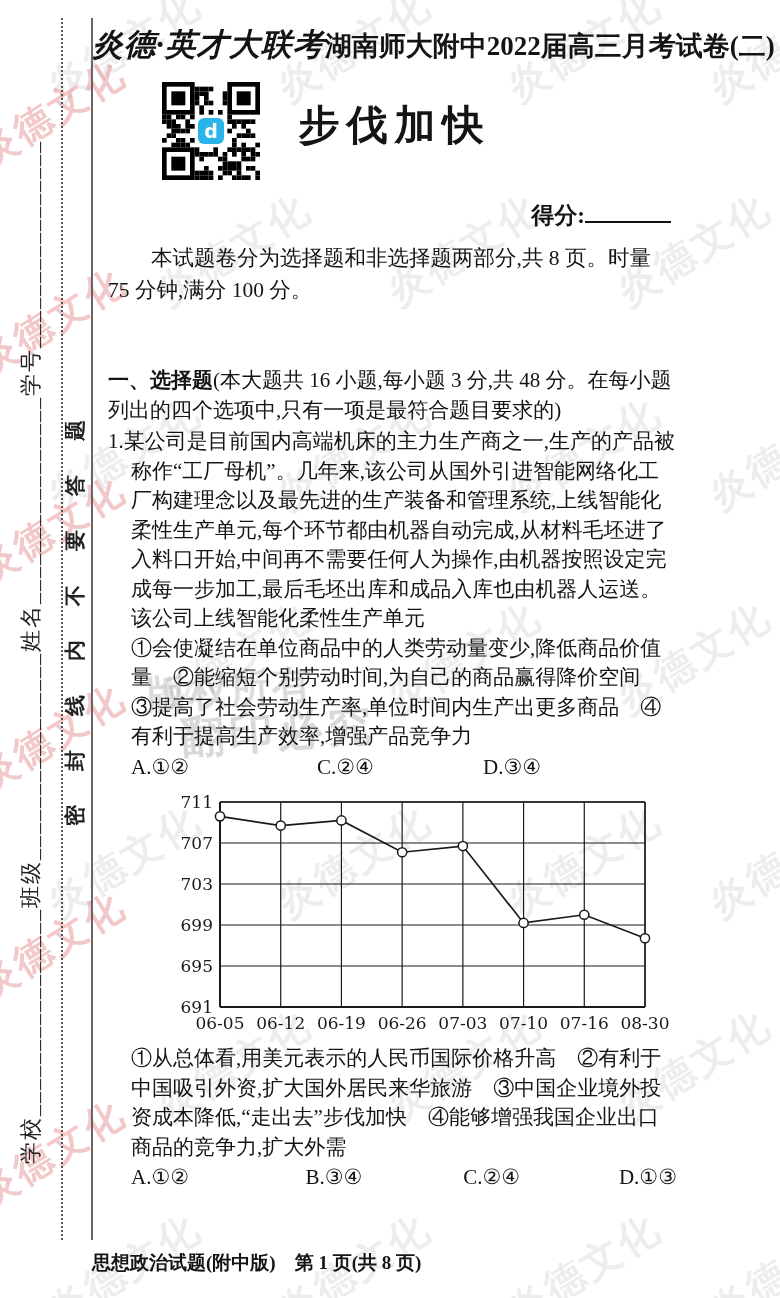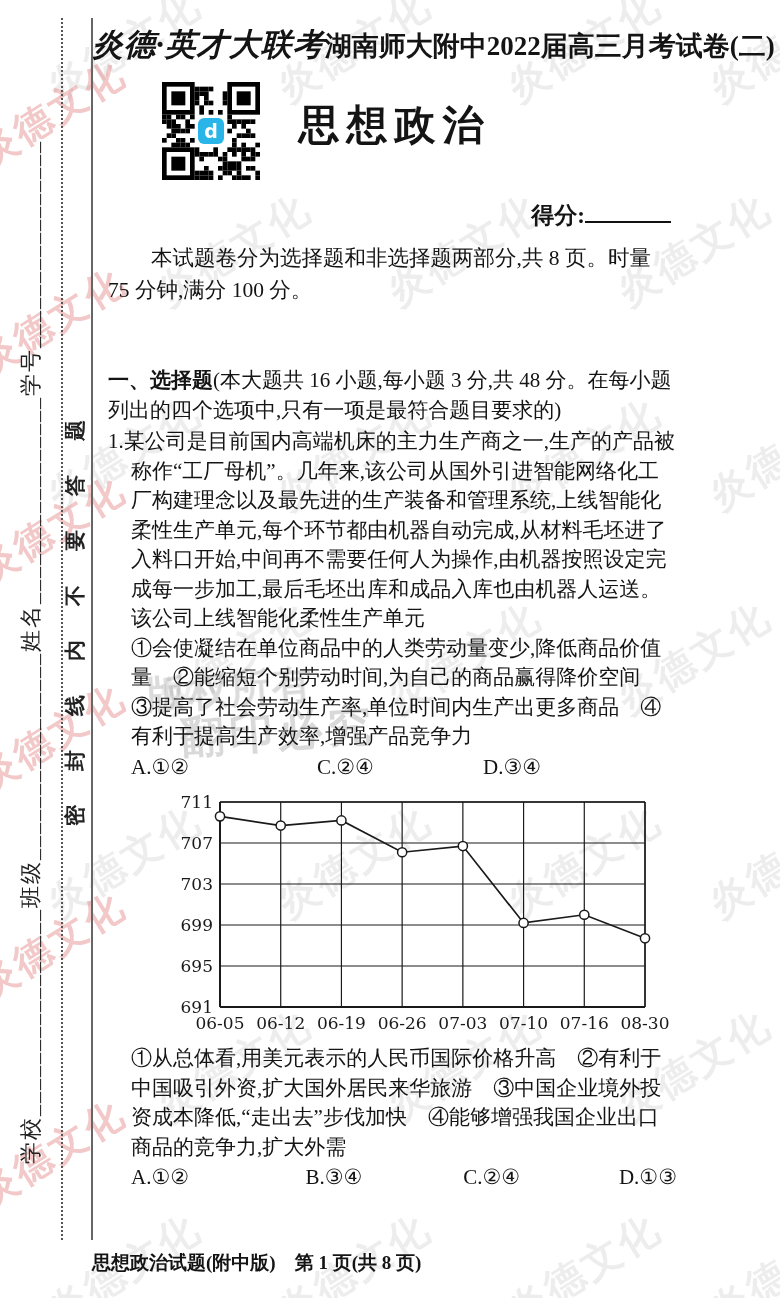--- a/index.html
+++ b/index.html
@@ -241,21 +241,21 @@
         <rect x="74.66666666666666" y="9.333333333333334" width="14" height="14" fill="#000"></rect>
         <rect x="0" y="65.33333333333333" width="32.66666666666667" height="32.66666666666667" fill="#000"></rect>
         <rect x="4.666666666666667" y="70" width="23.333333333333336" height="23.333333333333336" fill="#fff"></rect>
         <rect x="9.333333333333334" y="74.66666666666666" width="14" height="14" fill="#000"></rect>
         <rect x="33" y="33" width="32" height="32" fill="#fff" rx="7"></rect>
         <rect x="36" y="36" width="26" height="26" fill="#29b5e8" rx="6"></rect>
         <text x="49" y="56" text-anchor="middle" font-size="19" font-weight="bold" font-family="&quot;DejaVu Sans&quot;,&quot;Liberation Sans&quot;,sans-serif" fill="#fff">d</text>
       </svg>
   </div>
 
-  <div class="subject-title">思想政治</div>
+  <div class="subject-title">步伐加快</div>
 
   <div class="score-line">
     <span>得分:</span><span class="score-blank"></span>
   </div>
 
   <p class="intro">本试题卷分为选择题和非选择题两部分,共 8 页。时量 75 分钟,满分 100 分。</p>
 
 
   <div class="questions">
 

